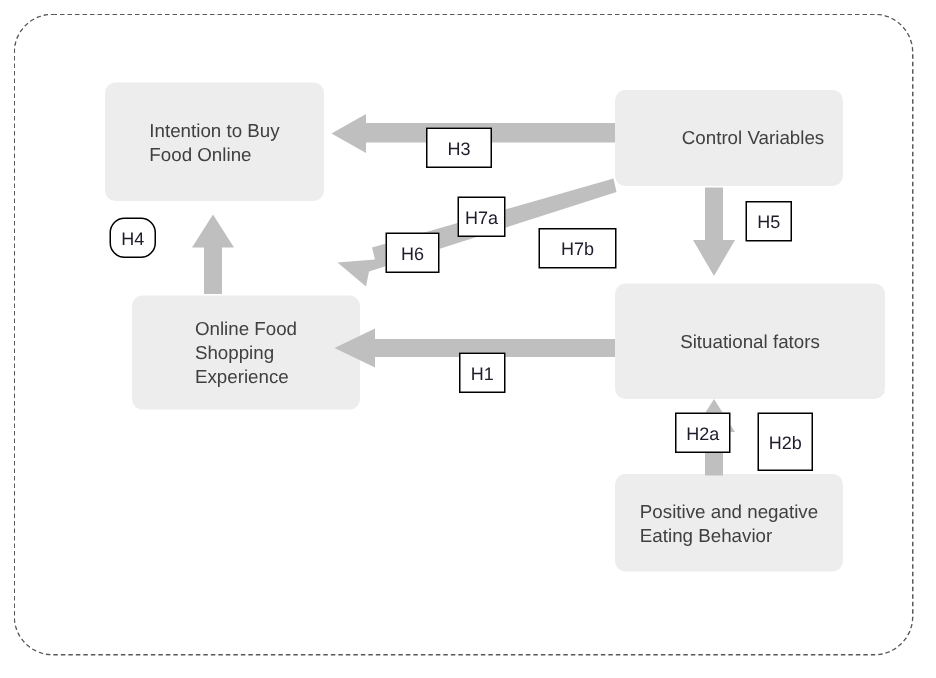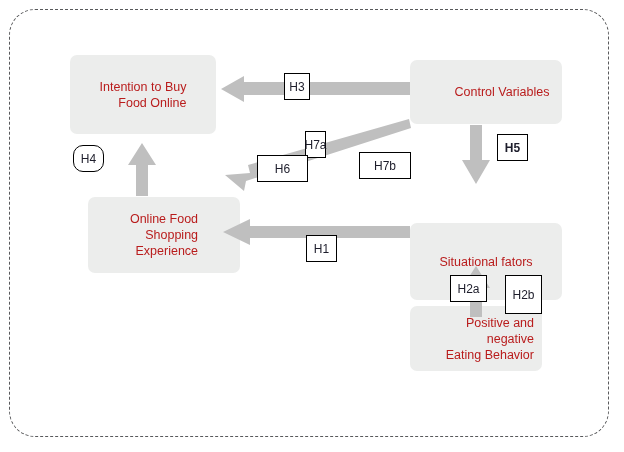--- a/index.html
+++ b/index.html
@@ -32,22 +32,22 @@
   }
   
   .node {
     position: absolute;
     box-sizing: border-box;
     background: #ecedec;
     border-radius: 7px;
     display: flex;
     align-items: center;
     justify-content: center;
-    text-align: right;
-    color: #b91c1c;
+    text-align: left;
+    color: #404040;
     font-size: 12.5px;
     line-height: 16px;
     font-family: "Liberation Sans", sans-serif;
     padding: 4px 8px;
   }
   .node span { display: block; white-space: pre-line; }
 
   
   .htag {
     position: absolute;
@@ -117,50 +117,50 @@
   <div class="node" style="left:88px; top:197px; width:152px; height:76px;">
     <span>Online Food
 Shopping
 Experience</span>
   </div>
 
   <div class="node" style="left:410px; top:60px; width:152px; height:64px;padding-left:40px;">
     <span>Control Variables</span>
   </div>
 
-  <div class="node" style="left:410px; top:189px; width:152px; height:77px;margin-top:34px;">
+  <div class="node" style="left:410px; top:189px; width:180px; height:77px;">
     <span>Situational fators</span>
   </div>
 
-  <div class="node" style="left:410px; top:306px; width:132px; height:65px;">
+  <div class="node" style="left:410px; top:316px; width:152px; height:65px;">
     <span>Positive and negative
 Eating Behavior</span>
   </div>
 
-  <div class="htag" style="left:284px; top:73px; width:26px; height:27px;">
+  <div class="htag" style="left:284px; top:85px; width:44px; height:27px;">
     <span>H3</span>
   </div>
 
   <div class="htag" style="left:359px; top:116px; width:52px; height:27px;margin-top:36px;">
     <span>H7b</span>
   </div>
 
-  <div class="htag" style="left:305px; top:131px; width:21px; height:27px;">
+  <div class="htag" style="left:305px; top:131px; width:32px; height:27px;">
     <span>H7a</span>
   </div>
 
-  <div class="htag" style="left:257px; top:155px; width:51px; height:27px;">
+  <div class="htag" style="left:257px; top:155px; width:36px; height:27px;">
     <span>H6</span>
   </div>
 
   <div class="htag" style="left:73px; top:145px; width:31px; height:27px;border-radius:10px;">
     <span>H4</span>
   </div>
 
-  <div class="htag" style="left:497px; top:134px; width:31px; height:27px;font-weight:bold;">
+  <div class="htag" style="left:497px; top:134px; width:31px; height:27px;">
     <span>H5</span>
   </div>
 
   <div class="htag" style="left:306px; top:235px; width:31px; height:27px;">
     <span>H1</span>
   </div>
 
   <div class="htag" style="left:418px; top:275px; width:37px; height:27px;margin-left:32px;">
     <span>H2a</span>
   </div>

